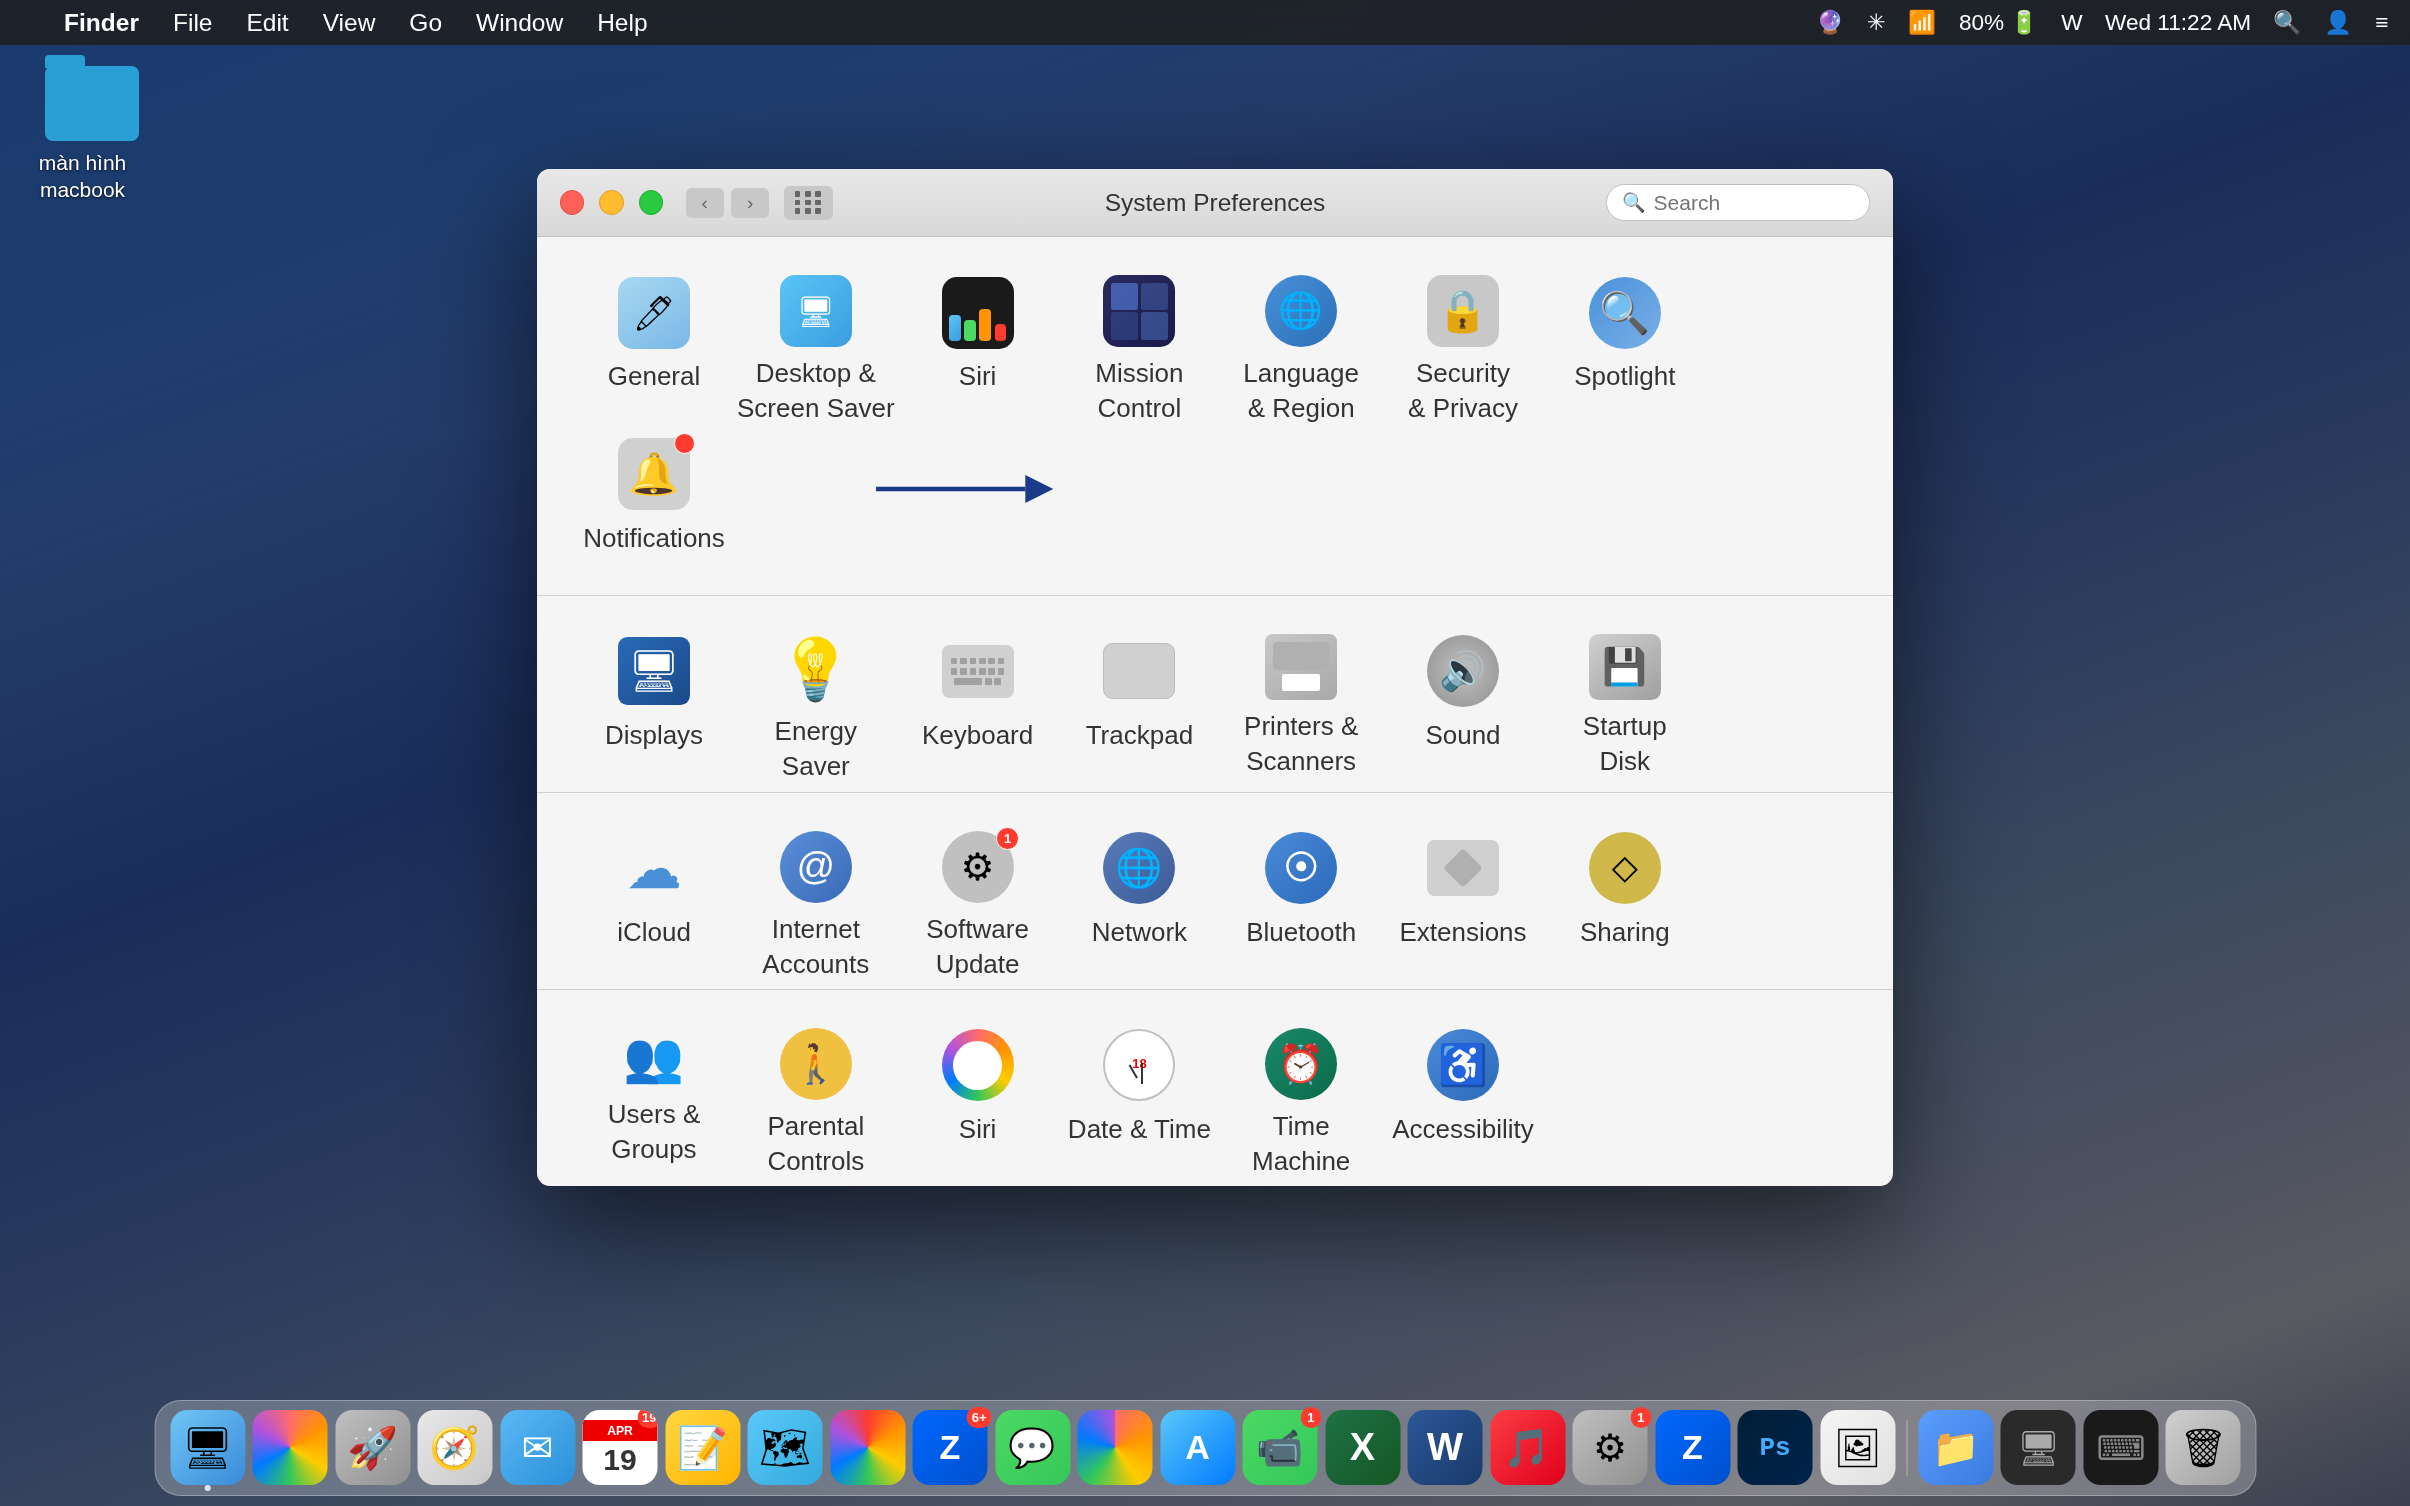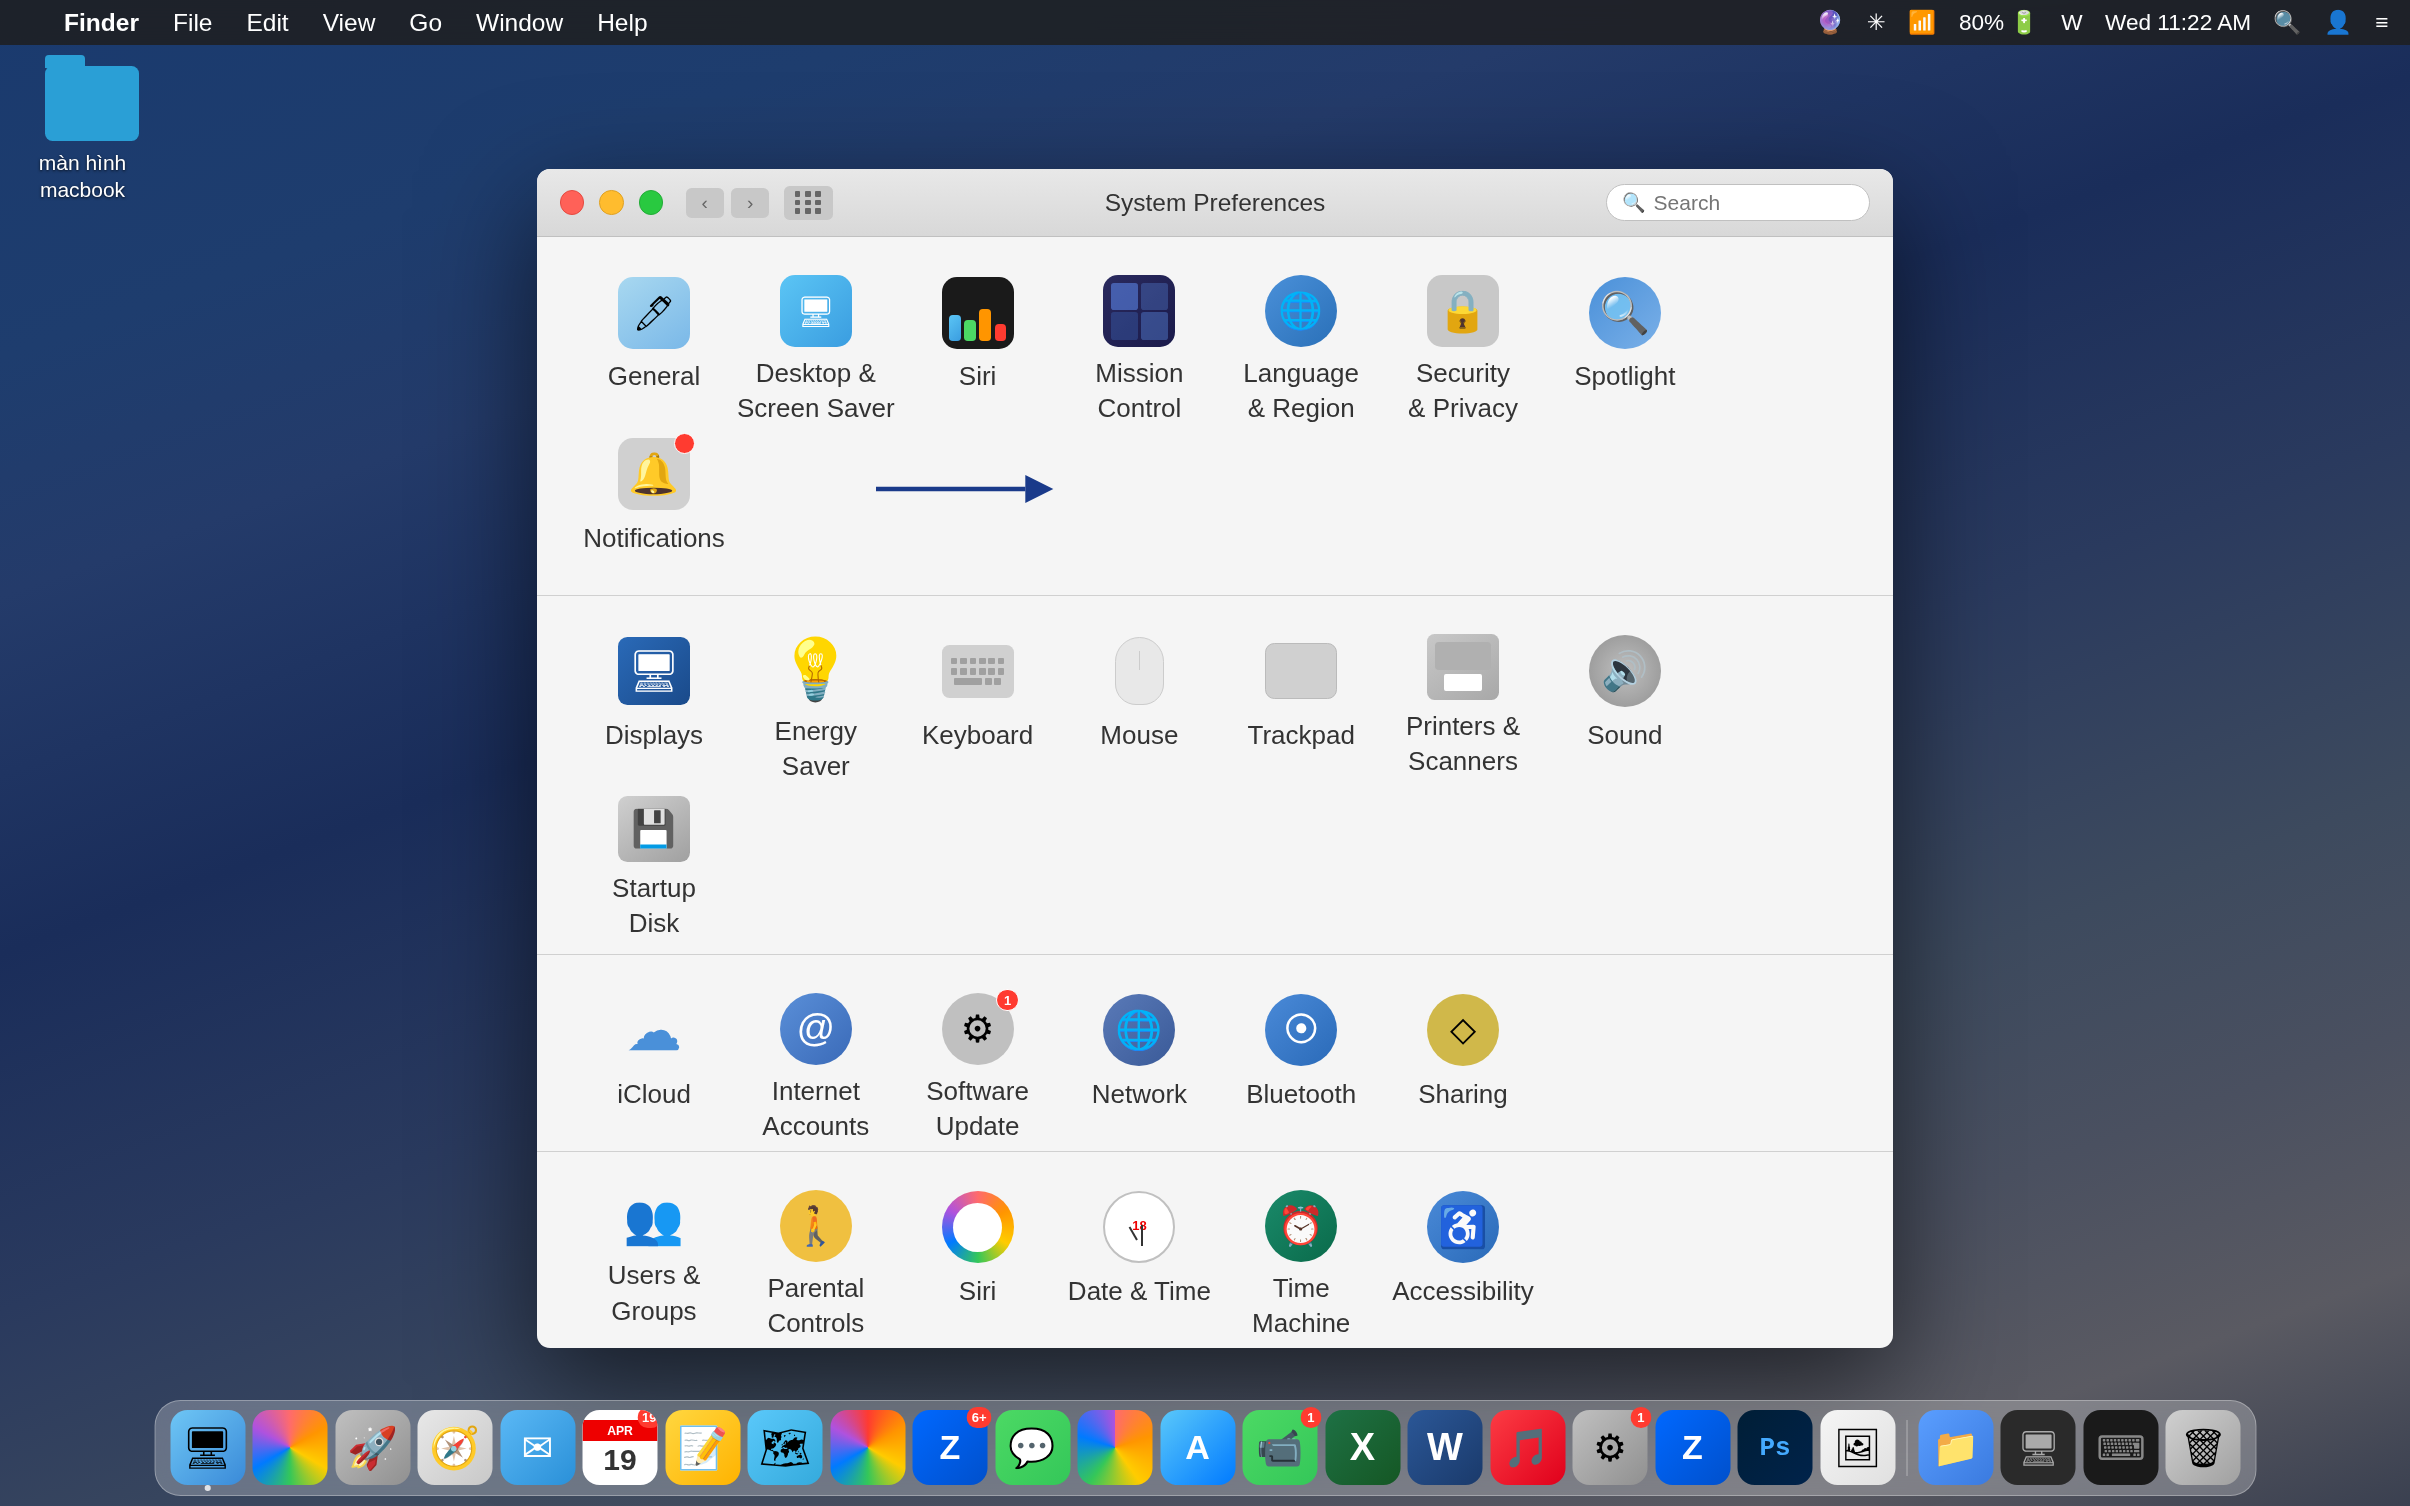--- a/index.html
+++ b/index.html
@@ -512,28 +512,20 @@
             <div style="display:flex;gap:2.8px;">
               <div style="width:28px;height:6.6px;background:#a0a0a0;border-radius:0.9px;"></div>
               <div style="width:6.6px;height:6.6px;background:#a0a0a0;border-radius:0.9px;"></div>
               <div style="width:6.6px;height:6.6px;background:#a0a0a0;border-radius:0.9px;"></div>
             </div>
           </div>
         </div>
         <span class="pref-label">Keyboard</span>
       </div>
 
-      <div class="pref-item">
-        <div class="pref-icon">
-          <div style="width:49px;height:68px;background:#e8e8e8;border-radius:24.5px 24.5px 21px 21px;border:0.9px solid #ccc;display:flex;flex-direction:column;align-items:center;padding-top:13px;">
-            <div style="width:0.9px;height:19px;background:#ccc;"></div>
-          </div>
-        </div>
-        <span class="pref-label">Mouse</span>
-      </div>
 
       <div class="pref-item">
         <div class="pref-icon">
           <div style="width:72px;height:56px;background:#d0d0d0;border-radius:9.4px;border:0.9px solid #bbb;"></div>
         </div>
         <span class="pref-label">Trackpad</span>
       </div>
 
       <div class="pref-item">
         <div class="pref-icon">
@@ -594,20 +586,28 @@
         <span class="pref-label">Network</span>
       </div>
 
       <div class="pref-item">
         <div class="pref-icon">
           <div style="width:72px;height:72px;background:linear-gradient(135deg,#4a8ad8,#2a6ab8);border-radius:50%;display:flex;align-items:center;justify-content:center;font-size:36px;color:white;">⦿</div>
         </div>
         <span class="pref-label">Bluetooth</span>
       </div>
 
+      <div class="pref-item">
+        <div class="pref-icon">
+          <div style="width:72px;height:56px;background:#d0d0d0;border-radius:7.5px;display:flex;align-items:center;justify-content:center;">
+            <div style="width:28px;height:28px;background:#b0b0b0;transform:rotate(45deg);border-radius:3.8px;"></div>
+          </div>
+        </div>
+        <span class="pref-label">Extensions</span>
+      </div>
 
       <div class="pref-item">
         <div class="pref-icon">
           <div style="width:72px;height:72px;background:#d0b84a;border-radius:50%;display:flex;align-items:center;justify-content:center;font-size:38px;">⬦</div>
         </div>
         <span class="pref-label">Sharing</span>
       </div>
 
     </div>
   </div>

